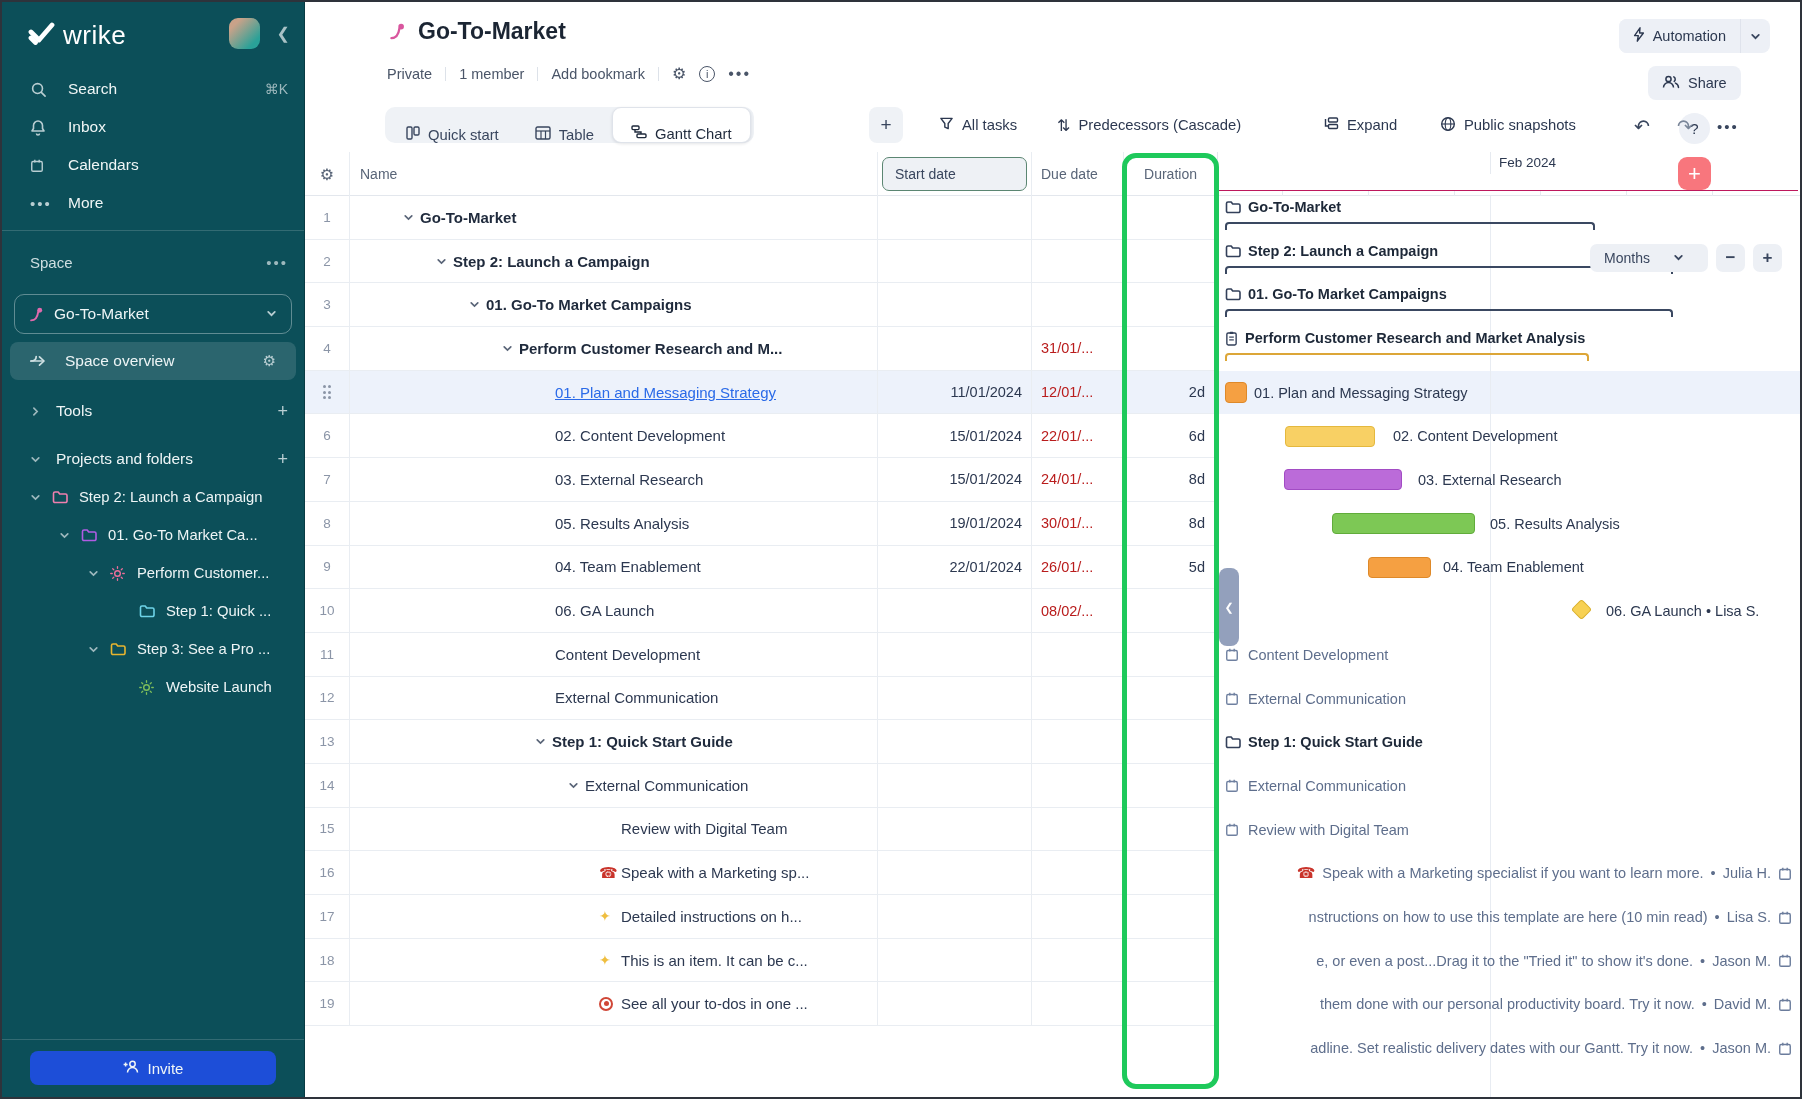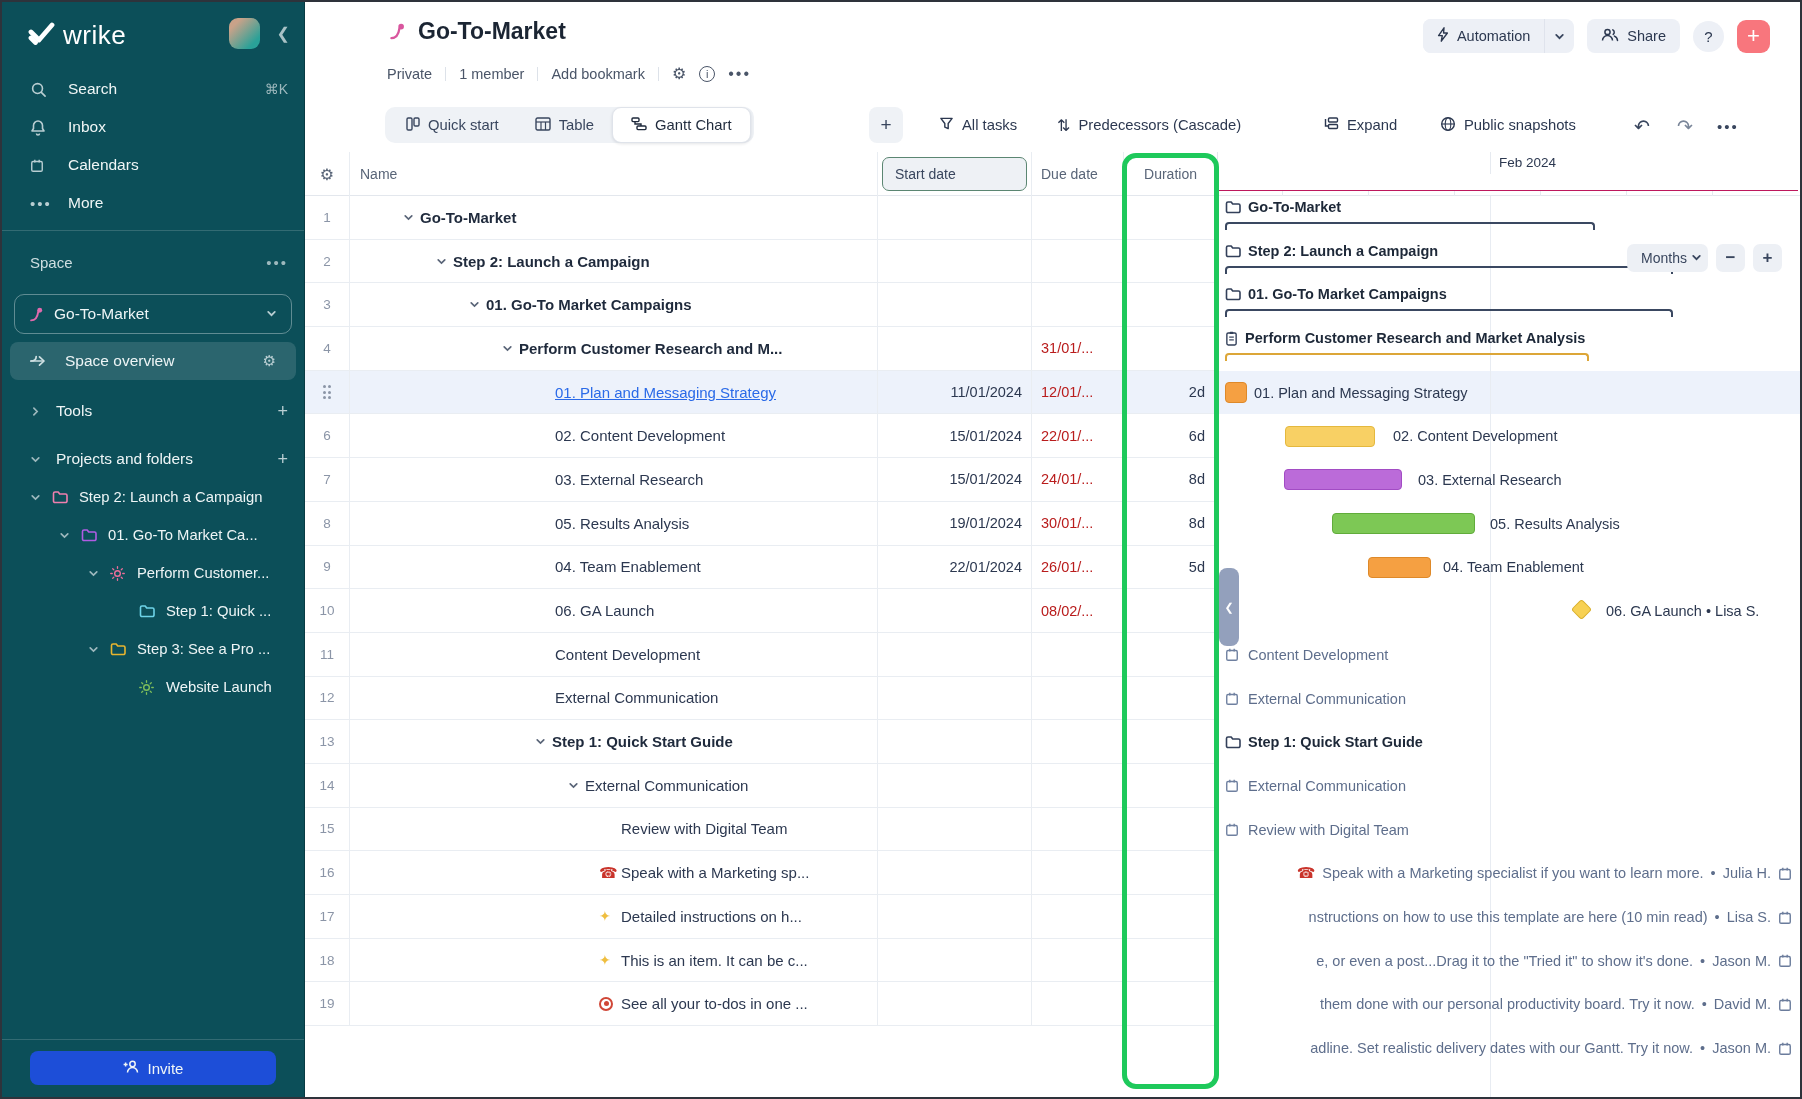--- a/index.html
+++ b/index.html
@@ -38,31 +38,31 @@
   
   .main { position:absolute; left:303px; top:0; right:0; bottom:0; background:#fff; }
 
   .pagehead { position:absolute; top:0; left:0; right:0; height:105px; }
   .title-row { position:absolute; top:16px; left:84px; display:flex; align-items:center; gap:12px; }
   .page-title { font-size:23px; font-weight:700; color:#1b2533; }
   .meta-row { position:absolute; top:62px; left:82px; display:flex; align-items:center; gap:13px; font-size:14.5px; color:#4a5568; }
   .meta-sep { width:1px; height:14px; background:#dde2e9; }
   .meta-ico { color:#4a5568; font-size:16px; display:flex; align-items:center; gap:13px; }
   .i-circ { display:inline-flex; width:16px; height:16px; border:1.3px solid #4a5568; border-radius:50%; font-size:11px; align-items:center; justify-content:center; font-style:normal; }
-  .hdr-actions { position:absolute; top:17px; right:30px; display:flex; align-items:center; gap:13px; }
+  .hdr-actions { position:absolute; top:17px; right:30px; display:flex; align-items:center; gap:13px;flex-direction:column; }
   .pill { height:34px; background:#edf0f6; border:none; border-radius:8px; font-family:inherit; font-size:14.5px; color:#2c3850; display:flex; align-items:center; padding:0 14px; gap:8px; cursor:pointer; }
   .pill-split { display:flex; align-items:stretch; background:#edf0f6; border-radius:8px; overflow:hidden; }
   .pill-split .pill { border-radius:0; }
   .pill-split .chev-part { width:30px; display:flex; align-items:center; justify-content:center; border-left:1px solid #dfe3ec; color:#39465e; cursor:pointer; }
   .help-btn { width:31px; height:31px; border-radius:50%; background:#edf0f6; border:none; font-size:15px; color:#2c3850; display:flex; align-items:center; justify-content:center; cursor:pointer; font-family:inherit; }
   .add-btn { width:33px; height:33px; border-radius:9px; background:#f8767d; border:none; color:#fff; font-size:22px; line-height:1; display:flex; align-items:center; justify-content:center; cursor:pointer; font-family:inherit; }
 
   .toolbar { position:absolute; top:105px; left:0; right:0; height:45px; }
   .tabs { position:absolute; left:80px; top:0; height:36px; background:#eff2f6; border-radius:10px; display:flex; align-items:center; padding:0 3px; }
-  .tab { height:36px; display:flex; align-items:center; gap:8px; padding:0 18px; font-size:14.8px; color:#39465e; cursor:pointer; white-space:nowrap; }
+  .tab { height:36px; display:flex; align-items:flex-end; gap:8px; padding:0 18px; font-size:14.8px; color:#39465e; cursor:pointer; white-space:nowrap; }
   .tab.active { background:#fff; border:1px solid #dfe3ea; box-shadow:0 1px 3px rgba(30,40,60,.12); border-radius:9px; height:36px; font-weight:400; color:#1f2a3c; }
   .tb-plus { position:absolute; left:564px; top:0; width:34px; height:36px; background:#eff2f6; border-radius:8px; border:none; font-size:19px; color:#39465e; cursor:pointer; display:flex; align-items:center; justify-content:center; font-family:inherit; }
   .tb-item { position:absolute; top:0; height:36px; display:flex; align-items:center; gap:8px; font-size:14.8px; color:#2c3850; cursor:pointer; white-space:nowrap; }
   .tb-icon-btn { position:absolute; top:4px; width:30px; height:30px; display:flex; align-items:center; justify-content:center; font-size:19px; cursor:pointer; border:none; background:none; font-family:inherit; }
 
   
   .content { position:absolute; top:150px; left:0; right:0; bottom:0; }
   .thead { position:absolute; top:0; left:0; right:0; height:44px; border-bottom:1px solid #e3e7ed; font-size:14px; color:#596578; }
   .th-cell { position:absolute; top:0; height:44px; display:flex; align-items:center; border-right:1px solid #e9edf2; }
   .th-gear { left:0; width:45px; justify-content:center; color:#596578; font-size:16px; cursor:pointer; }
@@ -120,21 +120,21 @@
   .gdiamond { position:absolute; top:13px; width:15px; height:15px; transform:rotate(45deg); background:#f7d154; border:1.5px solid #d9b02f; border-radius:3px; }
   .g-plain { position:absolute; left:7px; top:0; height:100%; display:flex; align-items:center; gap:9px; font-size:14.5px; color:#5e6e8c; white-space:nowrap; }
   .g-plain.bold { color:#1d2838; font-weight:700; gap:7px; }
   .g-plain .gico { display:flex; color:#6f80a0; }
   .g-plain.bold .gico { color:#33405a; }
   .g-text { position:absolute; right:8px; top:0; height:100%; display:flex; align-items:center; gap:7px; font-size:14.5px; color:#5e6e8c; white-space:nowrap; }
   .g-text .cal { color:#6b7c9c; display:flex; }
   .g-text .mi-phone { font-size:15px; }
   .g-controls { position:absolute; top:48px; right:18px; display:flex; align-items:center; gap:8px; z-index:30; }
   .g-ctl { height:28px; background:#edf0f5; border:none; border-radius:7px; font-family:inherit; font-size:14px; color:#39465e; display:flex; align-items:center; justify-content:center; cursor:pointer; }
-  .g-ctl.months { padding:0 6px 0 14px; gap:4px; }
+  .g-ctl.months { padding:0 24px 0 14px; gap:23px; }
   .g-ctl.sq { width:29px; font-size:17px; font-weight:700; }
   .split-handle { position:absolute; left:1px; top:372px; width:20px; height:78px; background:#93a0bc; border-radius:8px; z-index:30; display:flex; align-items:center; justify-content:center; color:#fff; font-size:11px; cursor:col-resize; }
 
   .green-annot { position:absolute; left:817px; top:1px; width:97px; height:936px; border:5px solid #1ec95b; border-radius:14px; z-index:40; pointer-events:none; }
 
   .chev svg, .nico svg, .gico svg { display:block; }
 </style>
 </head>
 <body>
 

